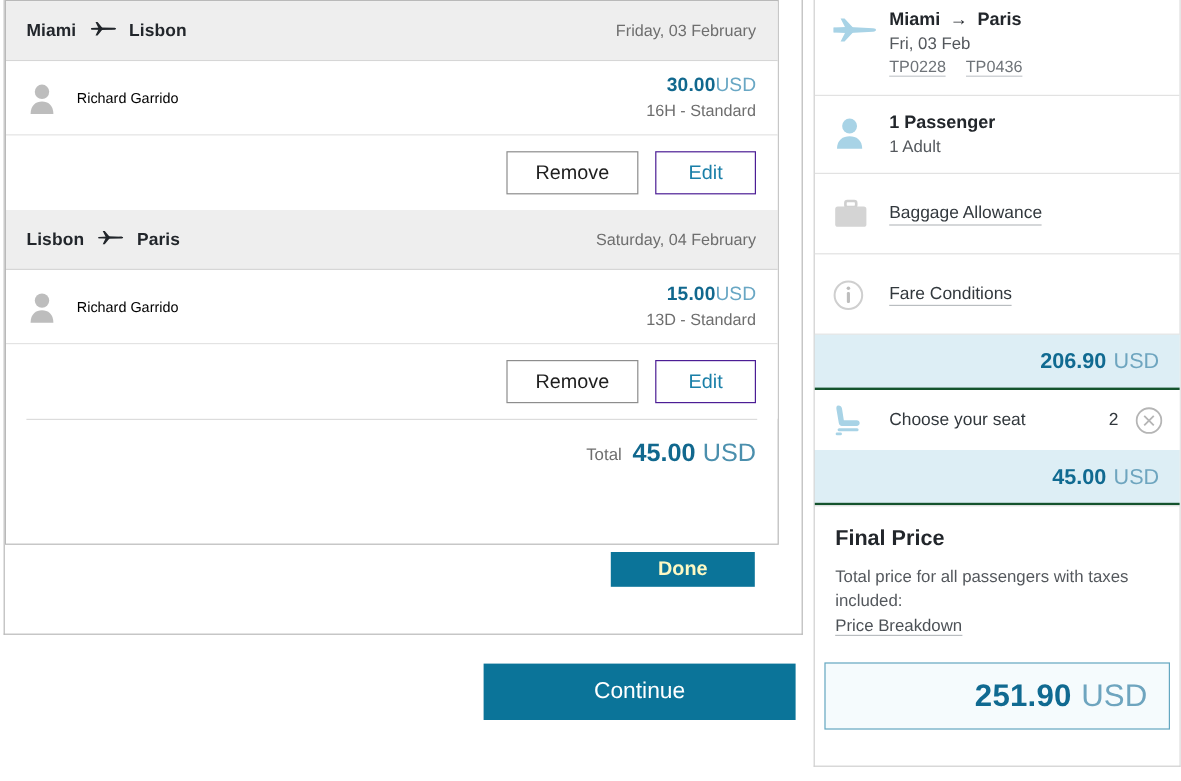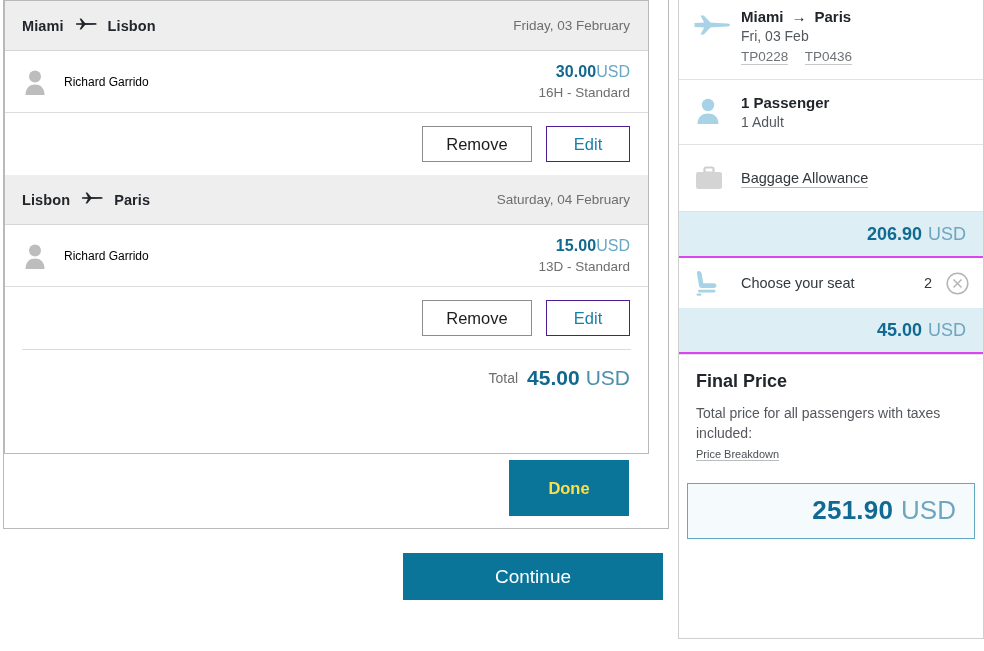--- a/index.html
+++ b/index.html
@@ -85,22 +85,22 @@
   }
   .total-label { font-size: 14px; color: #6e6e6e; margin-right: 9px; }
   .total-amt { font-size: 21px; font-weight: bold; color: #11688e; }
   .total-cur { font-size: 21px; color: #4b8fad; margin-left: 6px; }
 
   .done-wrap {
     position: absolute; left: 0; top: 468px; width: 645px;
     display: flex; justify-content: flex-end; padding-right: 20px;
   }
   .btn-done {
-    width: 120px; height: 56px;
-    background: #0b7499; color: #fde047;
+    width: 120px; height: 29px;
+    background: #0b7499; color: #fef9c3;
     border: none; font-size: 16.5px; font-weight: bold;
     display: flex; align-items: center; justify-content: center;
     cursor: pointer; font-family: "Liberation Sans", sans-serif;
   }
 
   .continue-wrap {
     position: absolute; left: 403px; top: 553px;
     width: 260px;
   }
   .btn-continue {
@@ -139,42 +139,42 @@
   }
   .link-underline {
     font-size: 14.5px; color: #32383d;
     border-bottom: 1px solid #b9bdc0;
     display: inline-block; cursor: pointer; padding-bottom: 1px;
   }
   .sb-row-link { align-items: center; padding-top: 18px; padding-bottom: 18px; }
 
   .price-band {
     background: #ddeef5;
-    border-bottom: 2px solid #d946ef;
+    border-bottom: 2px solid #14532d;
     height: 46px;
     display: flex; align-items: center; justify-content: flex-end;
     padding-right: 17px;
   }
   .band-amt { font-size: 18px; font-weight: bold; color: #106a91; }
   .band-cur { font-size: 18px; color: #6ea5bf; margin-left: 6px; }
 
   .seat-row {
     display: flex; align-items: center;
     height: 50px; padding: 0 14px 0 14px;
     background: #fff;
   }
   .seat-row .sb-icon { padding-top: 0; }
   .seat-text { flex: 1; font-size: 14.5px; color: #32383d; }
   .seat-count { font-size: 14.5px; color: #32383d; margin-right: 14px; }
 
   .final-block { padding: 16px 17px 13px 17px; border-top: 1px solid #e2e2e2; }
   .final-title { font-size: 18px; font-weight: bold; color: #22262b; }
   .final-desc { font-size: 14px; color: #54585d; margin-top: 11px; line-height: 1.45; }
   .final-link {
-    font-size: 11px; color: #4c5156;
+    font-size: 14px; color: #4c5156;
     border-bottom: 1px solid #b9bdc0; display: inline-block;
     margin-top: 2px; cursor: pointer;
   }
   .final-price-box {
     margin: 8px 8px 0 8px;
     border: 1px solid #64a7c0;
     background: #f5fbfd;
     height: 56px;
     display: flex; align-items: center; justify-content: flex-end;
     padding-right: 18px;
@@ -327,20 +327,32 @@
         <svg width="32" height="28" viewBox="0 0 32 28" aria-hidden="true">
           <rect x="11.5" y="2.5" width="9" height="5" rx="1.6" fill="none" stroke="#cfcfcf" stroke-width="2.2"></rect>
           <rect x="3" y="7" width="26" height="17" rx="2.2" fill="#d4d4d4"></rect>
         </svg>
       </div>
       <div class="sb-body">
         <span class="link-underline">Baggage Allowance</span>
       </div>
     </div>
 
+    <div class="sb-row sb-row-link">
+      <div class="sb-icon">
+        <svg width="28" height="28" viewBox="0 0 28 28" aria-hidden="true">
+          <circle cx="14" cy="14" r="11.5" fill="none" stroke="#cfcfcf" stroke-width="1.7"></circle>
+          <circle cx="14" cy="8.2" r="1.5" fill="#bdbdbd"></circle>
+          <rect x="12.7" y="11.4" width="2.6" height="9.2" rx="1.1" fill="#bdbdbd"></rect>
+        </svg>
+      </div>
+      <div class="sb-body">
+        <span class="link-underline">Fare Conditions</span>
+      </div>
+    </div>
 
     <div class="price-band">
       <span class="band-amt">206.90</span>
       <span class="band-cur">USD</span>
     </div>
 
     <div class="seat-row">
       <div class="sb-icon">
         <svg width="30" height="30" viewBox="0 0 30 30" aria-hidden="true">
           <path d="M5.5 3 C7.6 3 8.6 4.4 8.8 6.2 L10.2 15.2 L21 15.2 C22.4 15.2 23.4 16.2 23.4 17.6 C23.4 19 22.4 20 21 20 L8.6 20 C7.2 20 6.2 19 6.0 17.6 L4.0 5.9 C3.8 4.3 4.2 3 5.5 3 Z" fill="#a8d3e6"></path>

